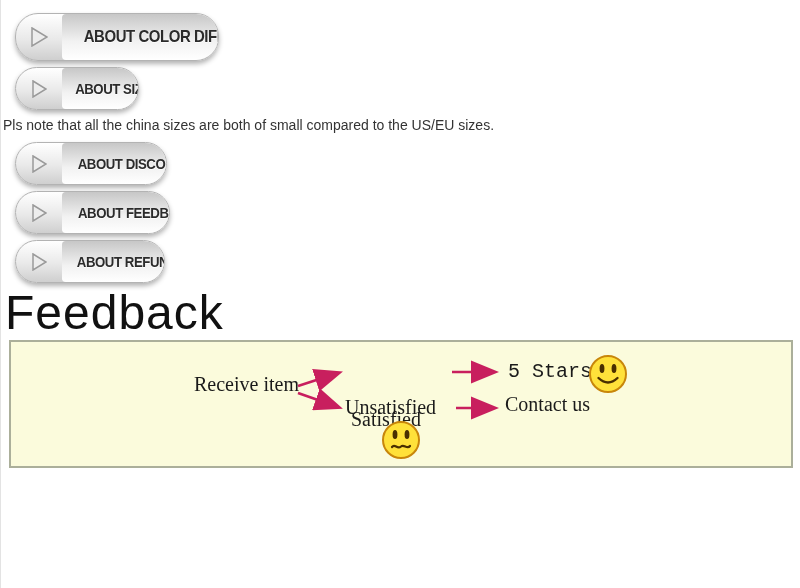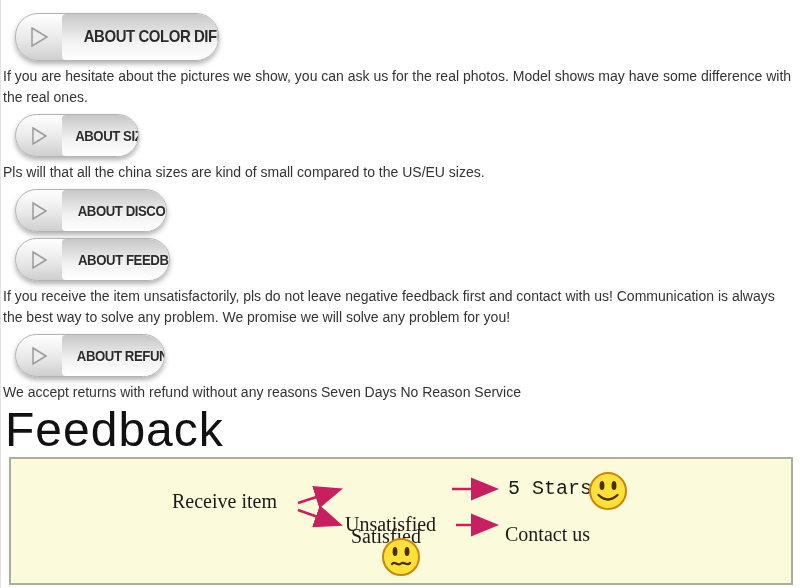--- a/index.html
+++ b/index.html
@@ -45,35 +45,34 @@
     <div class="btn btn-lg w1">
       <span class="icon-zone">
         <svg width="17" height="20" viewBox="0 0 17 20">
             <polygon points="1,1 16,10 1,19" fill="#ededed" stroke="#9a9a9a" stroke-width="1.5"></polygon>
           </svg>
       </span>
       <span class="label-zone">
         <span class="btn-label">ABOUT COLOR DIFFERENCE</span>
       </span>
     </div>
-    <p class="para">If you are hesitate about the pictures we show, you can ask us for the real photos. Model shows may have some difference with the real ones.</p>
   </div>
 
   <div>
     <div class="btn w2">
       <span class="icon-zone">
         <svg width="15" height="18" viewBox="0 0 15 18">
             <polygon points="1,1 14,9 1,17" fill="#ededed" stroke="#9a9a9a" stroke-width="1.5"></polygon>
           </svg>
       </span>
       <span class="label-zone">
         <span class="btn-label">ABOUT SIZE</span>
       </span>
     </div>
-    <p class="para">Pls will that all the china sizes are kind of small compared to the US/EU sizes.</p>
+    <p class="para">Pls note that all the china sizes are both of small compared to the US/EU sizes.</p>
   </div>
 
   <div>
     <div class="btn w3">
       <span class="icon-zone">
         <svg width="15" height="18" viewBox="0 0 15 18">
             <polygon points="1,1 14,9 1,17" fill="#ededed" stroke="#9a9a9a" stroke-width="1.5"></polygon>
           </svg>
       </span>
       <span class="label-zone">
@@ -86,57 +85,55 @@
     <div class="btn w4">
       <span class="icon-zone">
         <svg width="15" height="18" viewBox="0 0 15 18">
             <polygon points="1,1 14,9 1,17" fill="#ededed" stroke="#9a9a9a" stroke-width="1.5"></polygon>
           </svg>
       </span>
       <span class="label-zone">
         <span class="btn-label">ABOUT FEEDBACK</span>
       </span>
     </div>
-    <p class="para">If you receive the item unsatisfactorily, pls do not leave negative feedback first and contact with us! Communication is always the best way to solve any problem. We promise we will solve any problem for you!</p>
   </div>
 
   <div>
     <div class="btn w5">
       <span class="icon-zone">
         <svg width="15" height="18" viewBox="0 0 15 18">
             <polygon points="1,1 14,9 1,17" fill="#ededed" stroke="#9a9a9a" stroke-width="1.5"></polygon>
           </svg>
       </span>
       <span class="label-zone">
         <span class="btn-label">ABOUT REFUND</span>
       </span>
     </div>
-    <p class="para">We accept returns with refund without any reasons Seven Days No Reason Service</p>
   </div>
 
   <h1 id="feedback-title">Feedback</h1>
 
   <div id="flow-box">
     <svg id="flow-svg" viewBox="0 0 778 124">
       <defs>
         <marker id="ah" markerWidth="11" markerHeight="9" refX="9" refY="4.5" orient="auto">
           <path d="M0,0 L11,4.5 L0,9 z" fill="#c81f5e"></path>
         </marker>
       </defs>
       <line x1="286" y1="44" x2="326" y2="31" stroke-width="2.6" marker-end="url(#ah)" stroke="#c81f5e"></line>
       <line x1="440" y1="30" x2="482" y2="30" stroke-width="2.6" marker-end="url(#ah)" stroke="#c81f5e"></line>
       <line x1="286" y1="51" x2="326" y2="65" stroke-width="2.6" marker-end="url(#ah)" stroke="#c81f5e"></line>
       <line x1="444" y1="66" x2="482" y2="66" stroke-width="2.6" marker-end="url(#ah)" stroke="#c81f5e"></line>
     </svg>
 
-    <span class="flow-label" style="left:161px;top:31px;">Receive item</span>
+    <span class="flow-label" style="left:183px;top:31px;">Receive item</span>
     <span class="flow-label" style="left:340px;top:18px;margin-top:48px;">Satisfied</span>
     <span class="flow-label" style="left:497px;top:18px;font-family:Liberation Mono, monospace;">5 Stars</span>
     <span class="flow-label" style="left:334px;top:54px;">Unsatisfied</span>
-    <span class="flow-label" style="left:494px;top:64px;text-align:center;">Contact us</span>
+    <span class="flow-label" style="left:494px;top:51px;text-align:center;">Contact us</span>
 
     <svg class="smiley" style="left:577px;top:12px;" width="40" height="40" viewBox="0 0 40 40">
       <circle cx="20" cy="20" r="18" stroke-width="2" stroke="#c8860a" fill="#ffe13a"></circle>
       <ellipse cx="14" cy="14.5" rx="2.4" ry="4.6" fill="#4a2f00"></ellipse>
       <ellipse cx="26" cy="14.5" rx="2.4" ry="4.6" fill="#4a2f00"></ellipse>
       <path d="M10.5,24 Q20,33 29.5,24" fill="none" stroke-width="2.4" stroke-linecap="round" stroke="#4a2f00"></path>
     </svg>
 
     <svg class="smiley" style="left:370px;top:78px;" width="40" height="40" viewBox="0 0 40 40">
       <circle cx="20" cy="20" r="18" stroke-width="2" stroke="#c8860a" fill="#ffe13a"></circle>

